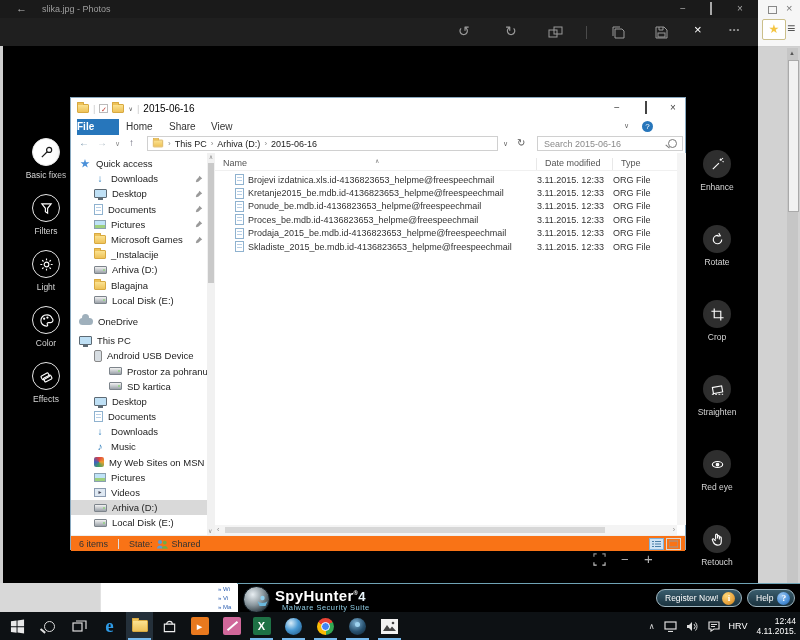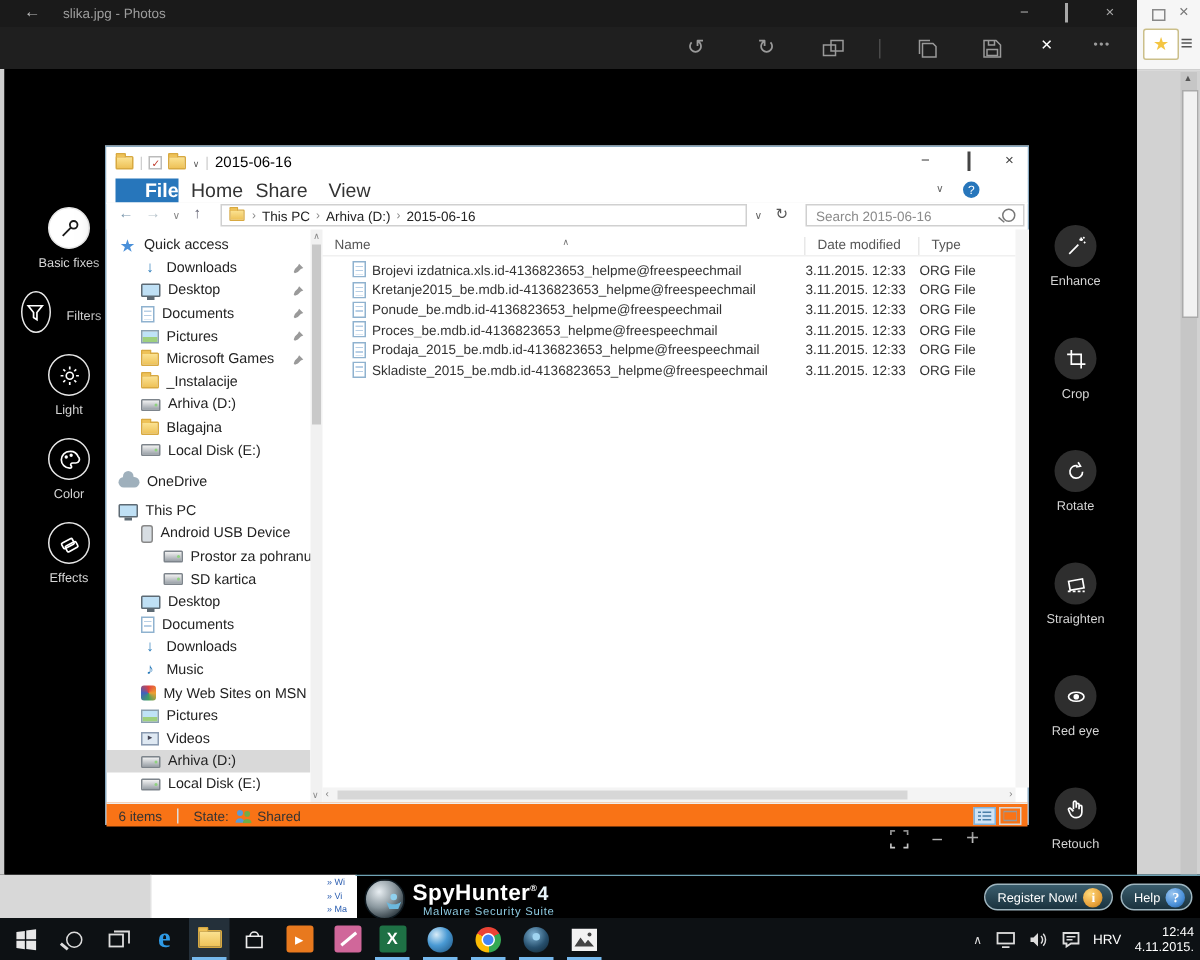--- a/index.html
+++ b/index.html
@@ -56,21 +56,21 @@
   .rc{background:#2e2e2e;display:flex;align-items:center;justify-content:center}
 
   .zoomctl{color:#cfcfcf}
 
   
   .xw{left:70px;top:97px;width:616px;height:453px;background:#fff;border:1px solid #89a9c0;box-sizing:border-box;box-shadow:0 3px 14px rgba(0,0,0,.7);font-size:9.5px;color:#222}
   .x-title{left:0;top:0;width:614px;height:21px;background:#fff;display:flex;align-items:center;padding-left:6px;box-sizing:border-box;gap:4px}
   .x-win{top:0;width:26px;height:19px;text-align:center;line-height:19px;color:#444;font-size:10px}
   .x-maxbox{width:8px;height:7px;border:1px solid #444;margin:6px auto 0}
   .x-tabs{left:0;top:21px;width:614px;height:16px;background:#fff;border-bottom:1px solid #eee}
-  .x-tab{top:0;height:16px;line-height:16px;font-size:13px;color:#333;text-align:right}
+  .x-tab{top:0;height:16px;line-height:16px;font-size:10px;color:#333;text-align:left}
   .x-tab.file{background:#2776bb;color:#fff;font-weight:bold}
   .x-addr-row{left:0;top:37px;width:614px;height:18px;background:#fff}
   .x-nav-ic{top:2px;font-size:10px;color:#7a97ad}
   .x-box{top:1px;height:15px;border:1px solid #d0d0d0;background:#fff;box-sizing:border-box;display:flex;align-items:center}
   .crumb{font-size:9px;color:#222;white-space:nowrap}
   .crumb-sep{font-size:8px;color:#888;margin:0 4px}
   .x-search-ph{font-size:9px;color:#8a8a8a;padding-left:6px;white-space:nowrap}
   .mag{width:7px;height:7px;border:1.4px solid #777;border-radius:50%;position:relative}
   .mag::after{content:"";position:absolute;left:-4px;top:6px;width:5px;height:1.4px;background:#777;transform:rotate(40deg)}
 
@@ -209,21 +209,21 @@
 <div class="abs" style="left:14px;top:138px;width:64px">
   <div style="display:flex;flex-direction:column;align-items:center;margin-bottom:14px">
     <span class="rail-circle lc active">
         <svg width="15" height="15" viewBox="0 0 16 16" fill="none" stroke="#1a1a1a" stroke-width="1.3">
           <circle cx="10.8" cy="5.2" r="2.7"></circle>
           <path d="M8.8 7.2 3 13"></path>
         </svg>
       </span>
     <span class="rail-label" style="margin-top:4px">Basic fixes</span>
   </div>
-  <div style="display:flex;flex-direction:row;align-items:center;margin-bottom:14px">
+  <div style="display:flex;flex-direction:column;align-items:center;margin-bottom:14px">
     <span class="rail-circle lc">
         <svg width="15" height="15" viewBox="0 0 16 16" fill="none" stroke="#fff" stroke-width="1.2">
           <path d="M3 3h10l-3.8 4.8V13l-2.4-1.6V7.8z"></path>
         </svg>
       </span>
     <span class="rail-label" style="margin-top:4px">Filters</span>
   </div>
   <div style="display:flex;flex-direction:column;align-items:center;margin-bottom:14px">
     <span class="rail-circle lc">
         <svg width="15" height="15" viewBox="0 0 16 16" fill="none" stroke="#fff" stroke-width="1.2">
@@ -260,33 +260,33 @@
         <svg width="15" height="15" viewBox="0 0 16 16" fill="none" stroke="#fff" stroke-width="1.2">
           <path d="M3 13 9.5 6.5"></path>
           <path d="M11.5 1.5v2.4M10.2 2.9h2.6M13.5 4.5l.9.9M13.8 1.2l-.8.8"></path>
         </svg>
       </span>
     <span class="rail-label" style="margin-top:4px">Enhance</span>
   </div>
   <div style="display:flex;flex-direction:column;align-items:center;margin-bottom:33px">
     <span class="rail-circle rc">
         <svg width="15" height="15" viewBox="0 0 16 16" fill="none" stroke="#fff" stroke-width="1.2">
-          <path d="M4.5 1.5v10h10M1.5 4.5h10v10"></path>
-        </svg>
-      </span>
-    <span class="rail-label" style="margin-top:4px">Crop</span>
+          <path d="M12.5 8A4.5 4.5 0 1 1 9 3.7"></path>
+          <path d="M9.3 1.2 11 4l-3.1.6"></path>
+        </svg>
+      </span>
+    <span class="rail-label" style="margin-top:4px">Rotate</span>
   </div>
   <div style="display:flex;flex-direction:column;align-items:center;margin-bottom:33px">
     <span class="rail-circle rc">
         <svg width="15" height="15" viewBox="0 0 16 16" fill="none" stroke="#fff" stroke-width="1.2">
-          <path d="M12.5 8A4.5 4.5 0 1 1 9 3.7"></path>
-          <path d="M9.3 1.2 11 4l-3.1.6"></path>
-        </svg>
-      </span>
-    <span class="rail-label" style="margin-top:4px">Rotate</span>
+          <path d="M4.5 1.5v10h10M1.5 4.5h10v10"></path>
+        </svg>
+      </span>
+    <span class="rail-label" style="margin-top:4px">Crop</span>
   </div>
   <div style="display:flex;flex-direction:column;align-items:center;margin-bottom:33px">
     <span class="rail-circle rc">
         <svg width="15" height="15" viewBox="0 0 16 16" fill="none" stroke="#fff" stroke-width="1.2">
           <rect x="3" y="5" width="10" height="6.5" transform="rotate(-10 8 8)"></rect>
           <path d="M2 13h12" stroke-dasharray="2 1.5"></path>
         </svg>
       </span>
     <span class="rail-label" style="margin-top:4px">Straighten</span>
   </div>

